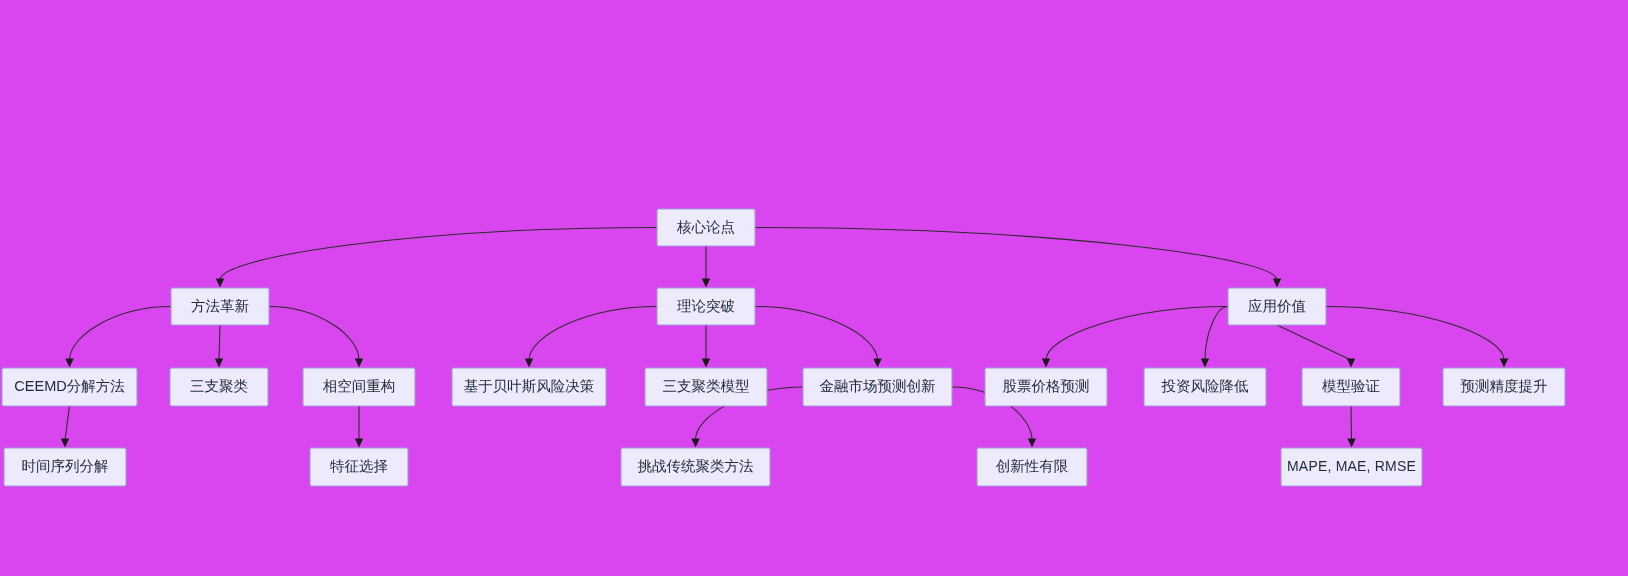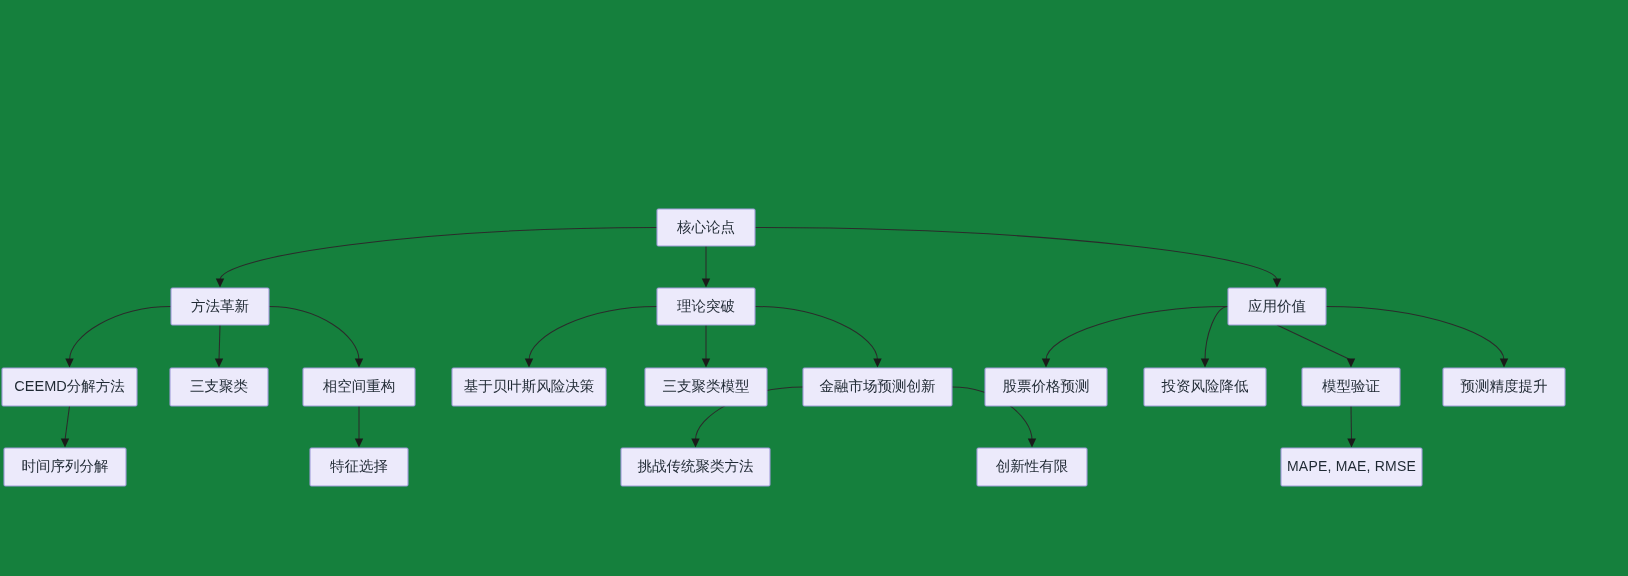--- a/index.html
+++ b/index.html
@@ -10,21 +10,21 @@
   body {
     width: 1628px;
     height: 576px;
     font-family: "Liberation Sans", "DejaVu Sans", sans-serif;
     overflow: hidden;
   }
   #diagram-root {
     position: relative;
     width: 1628px;
     height: 576px;
-    background: #15803d;
+    background: #d946ef;
   }
   svg#flowchart {
     position: absolute;
     top: 0;
     left: 0;
     width: 1628px;
     height: 576px;
     display: block;
   }
   .node-rect {

